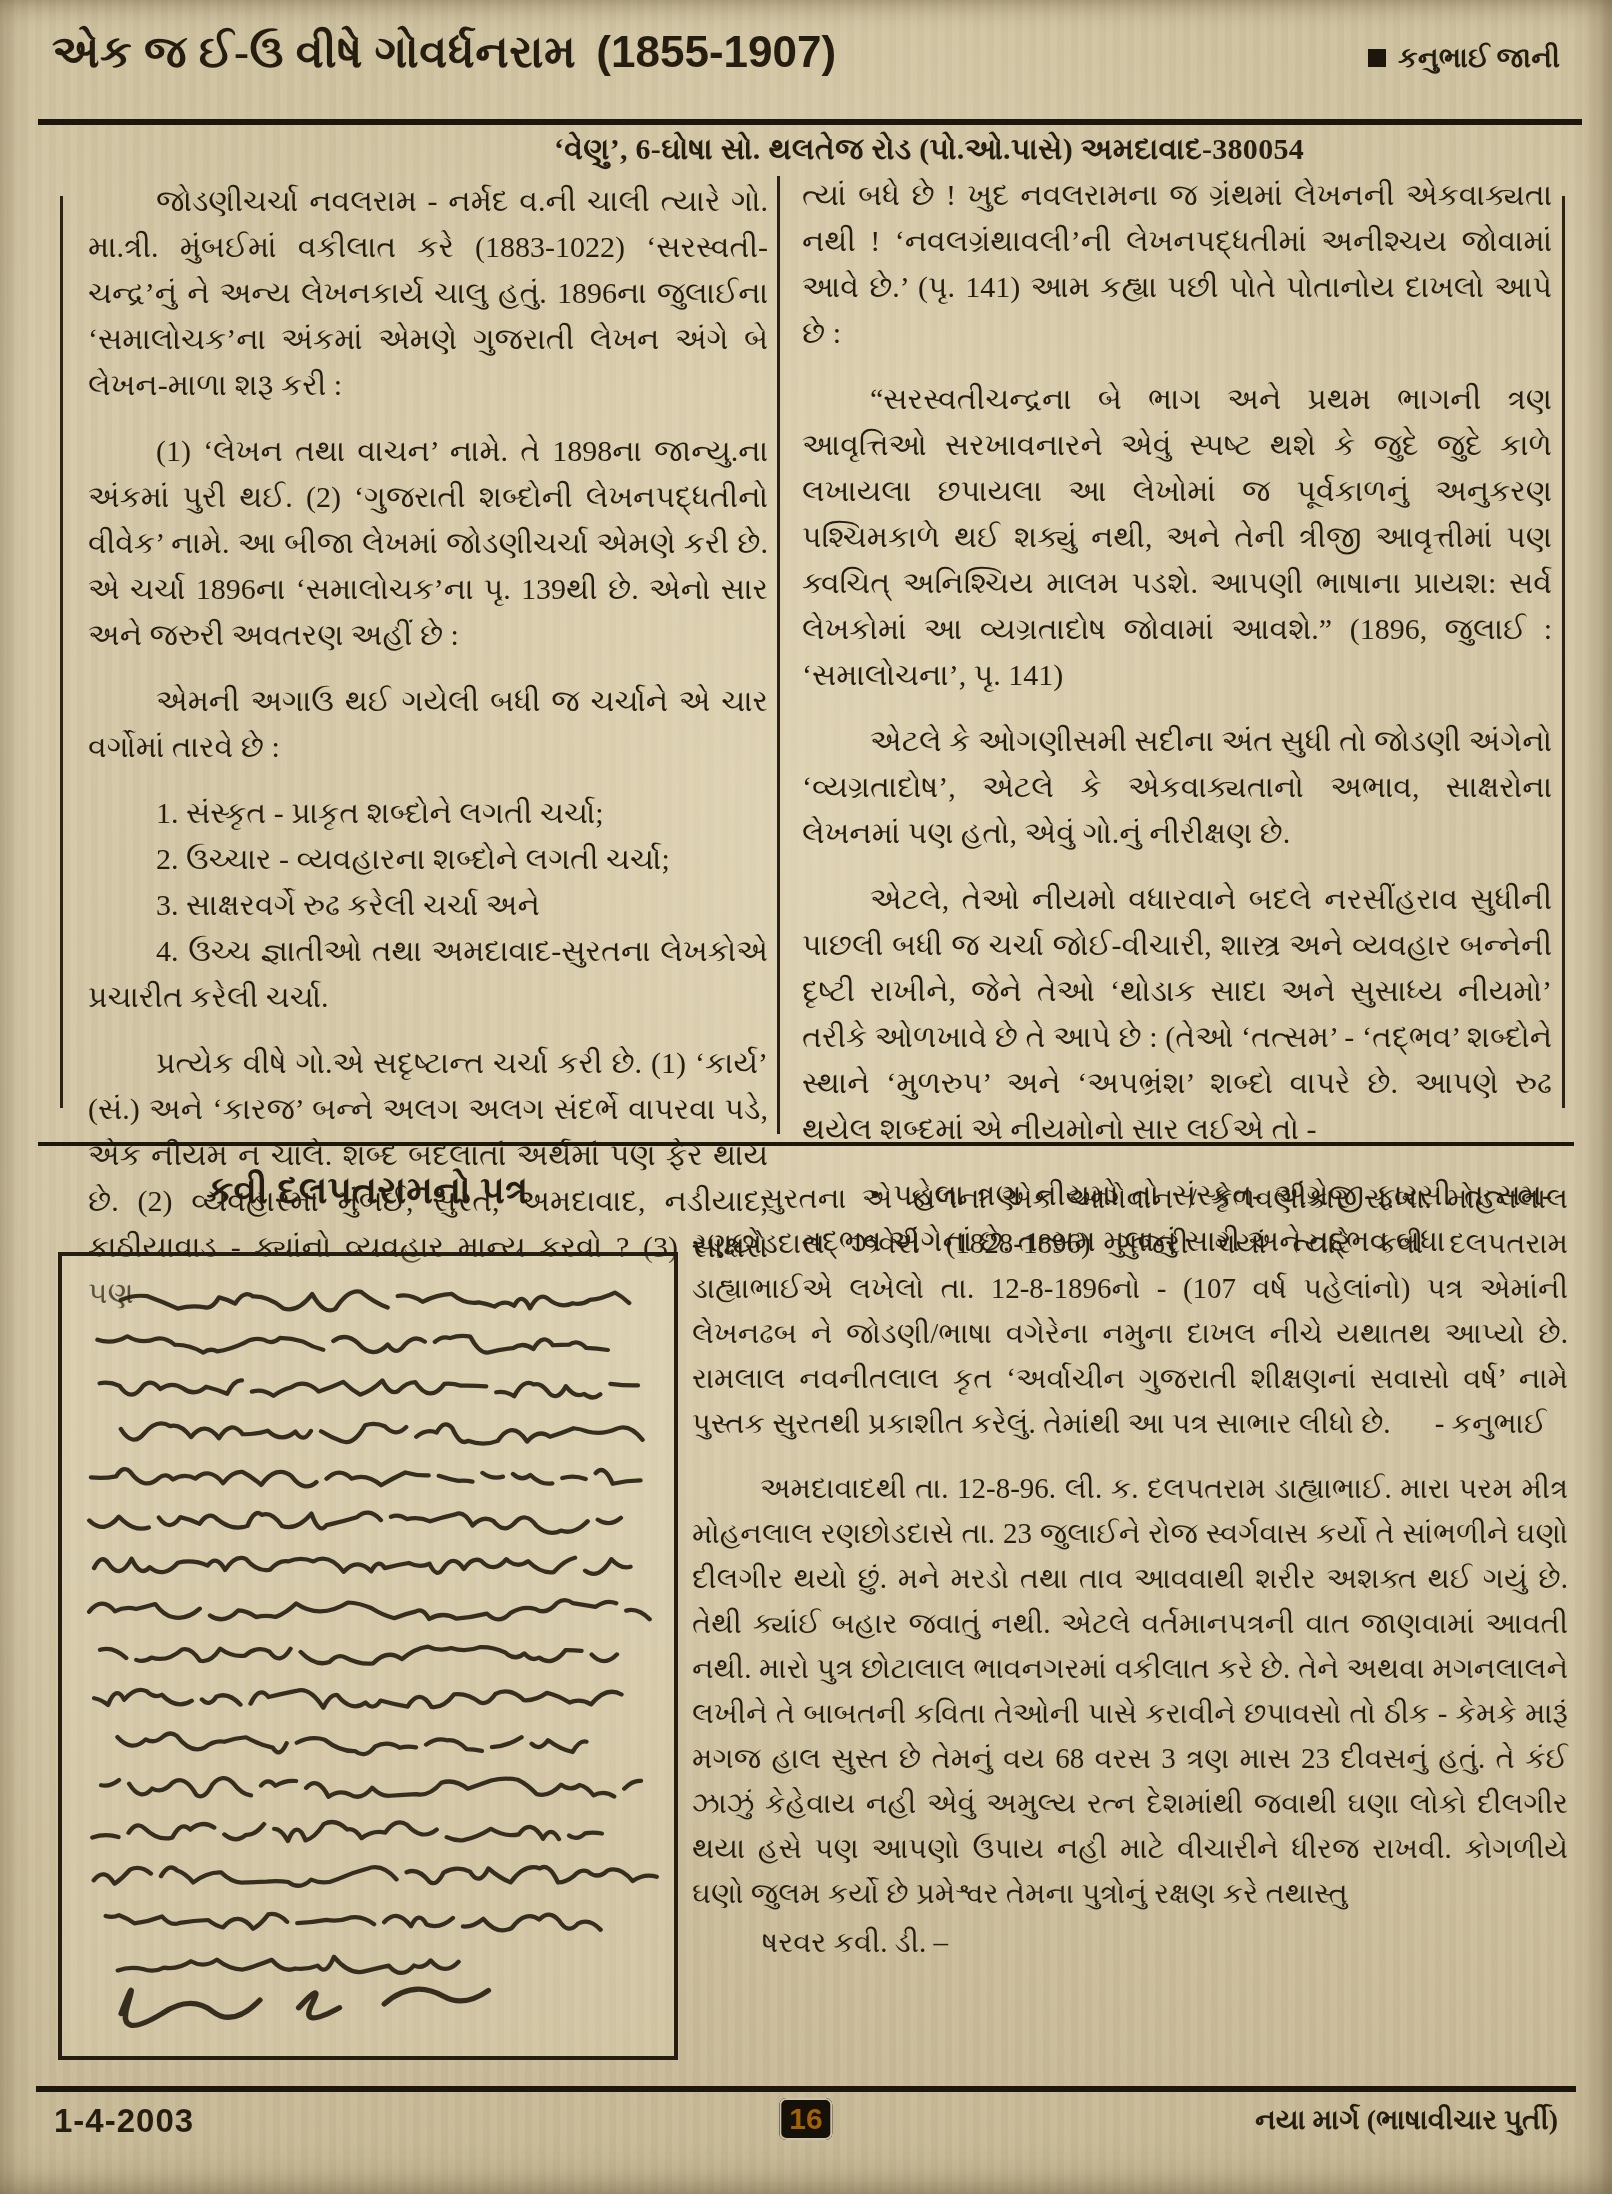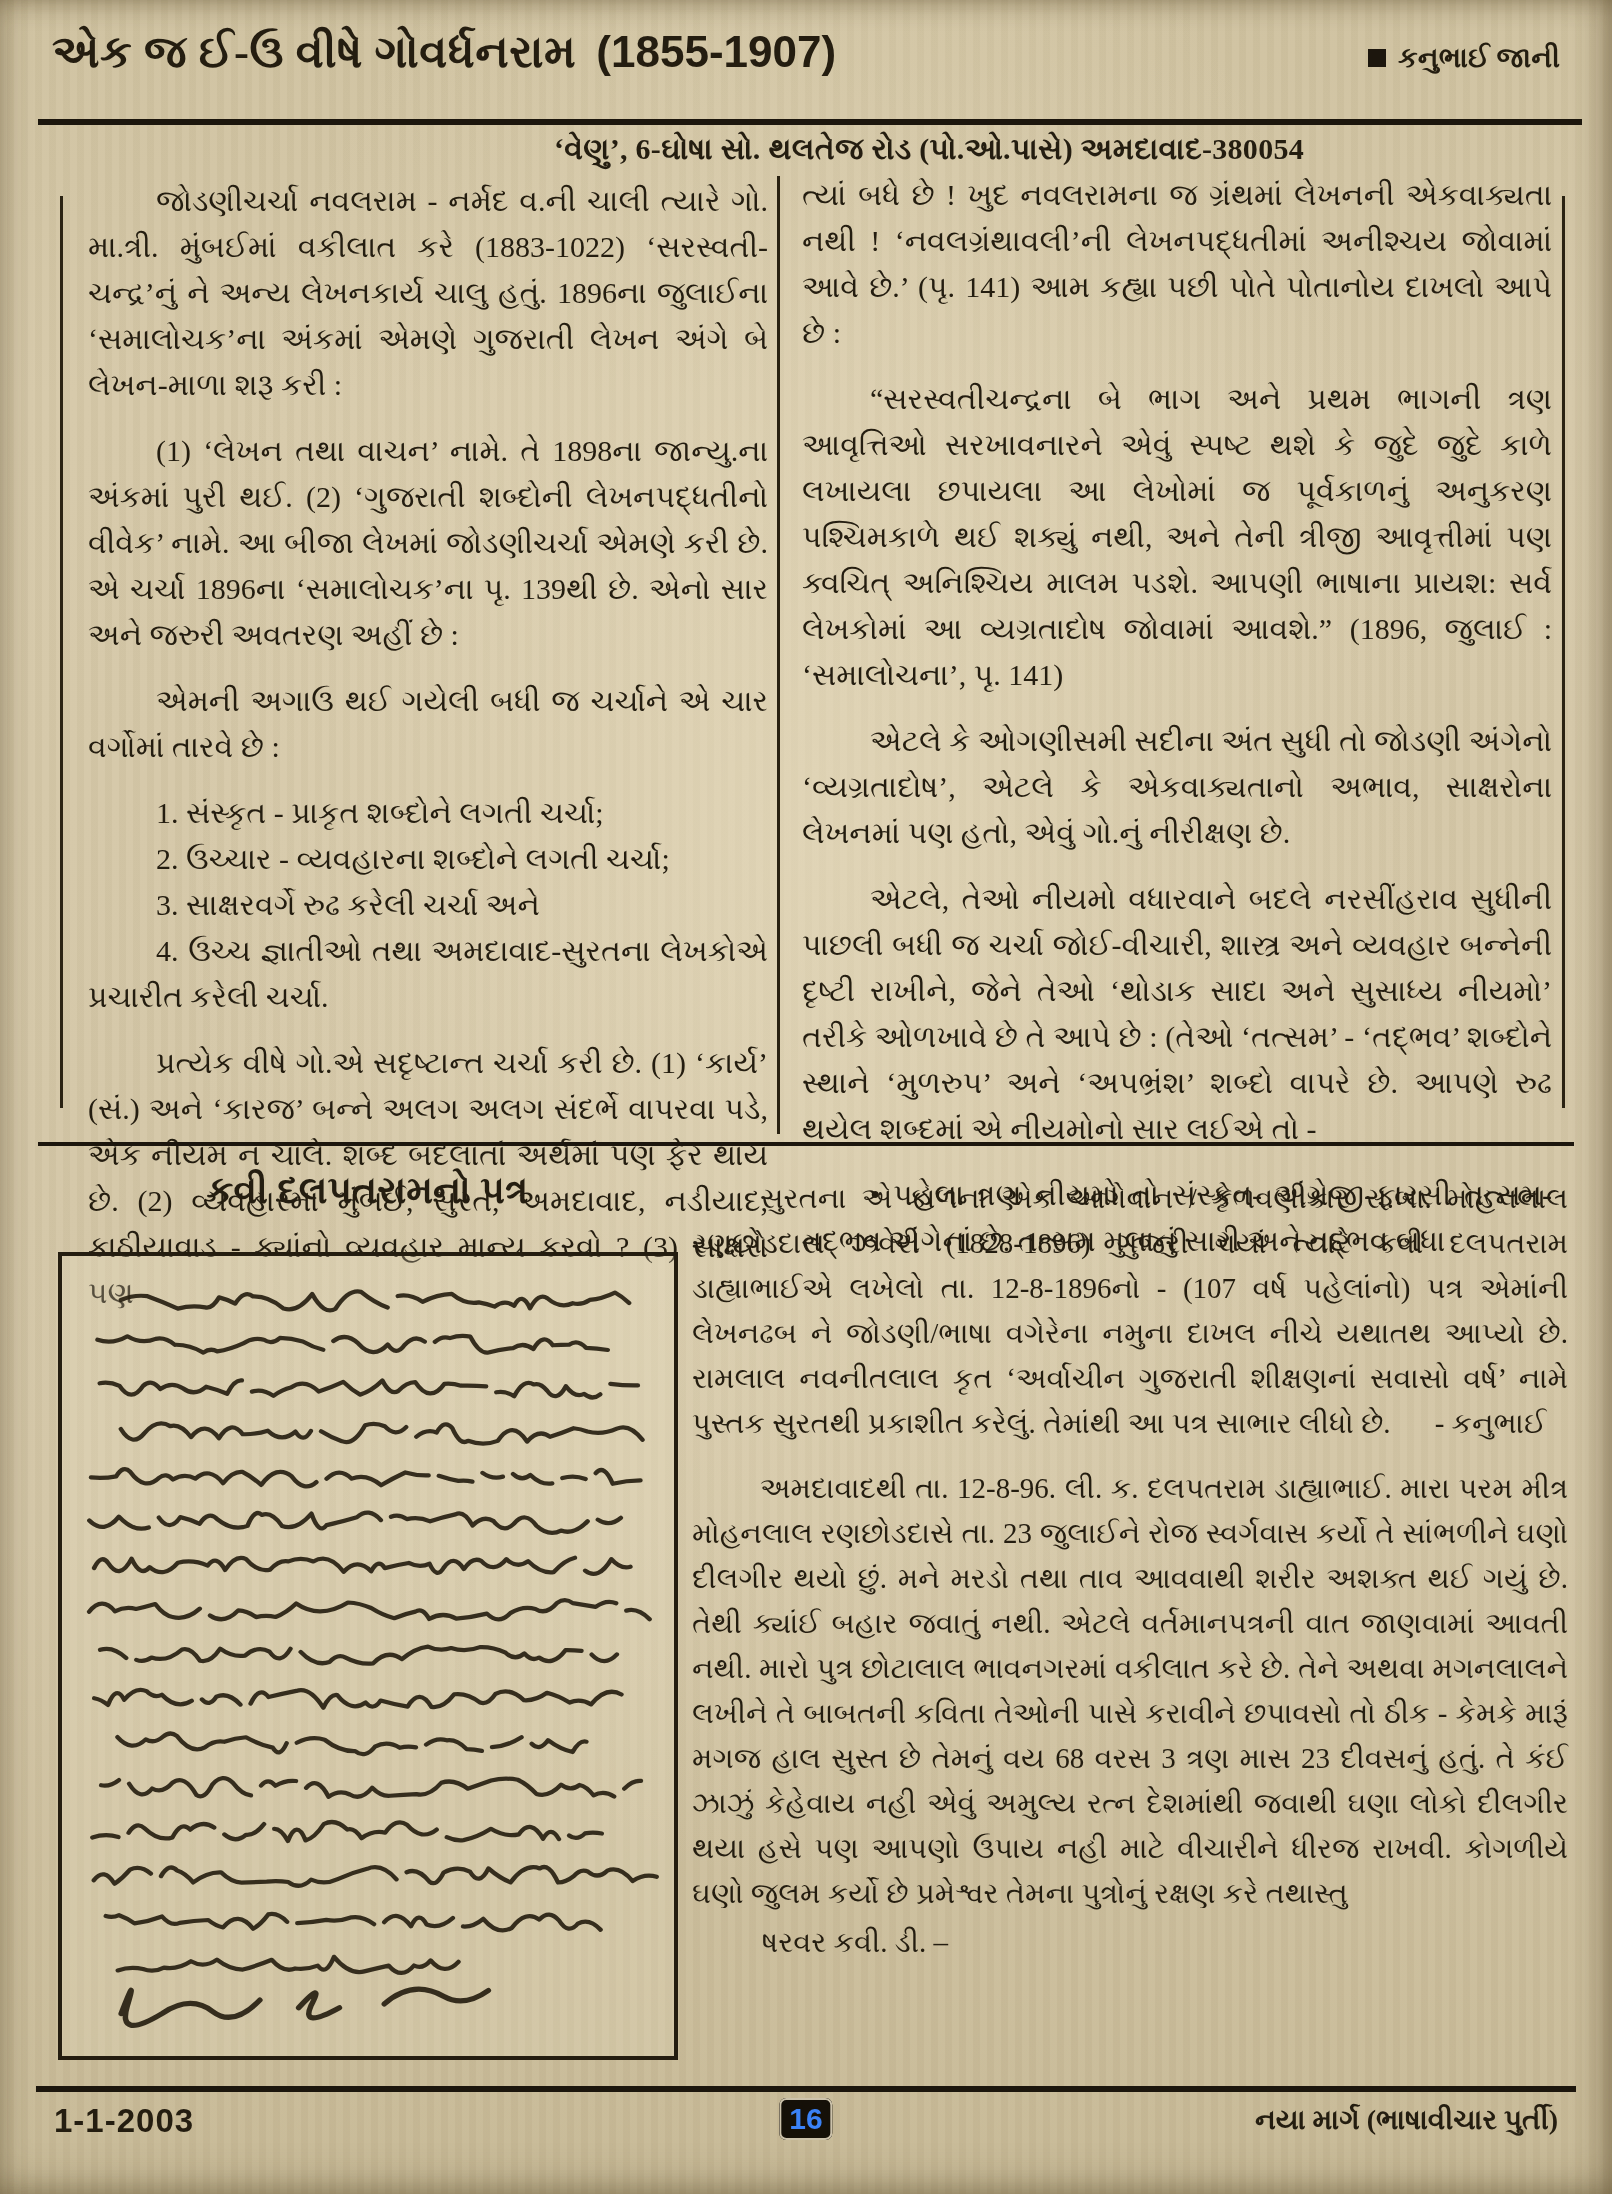--- a/index.html
+++ b/index.html
@@ -63,21 +63,21 @@
   .intro-byline{margin-left:44px;white-space:nowrap;}
   .signature-line{margin-top:4px;margin-left:70px;text-align:left;}
 
   .footer-date{
     position:absolute;left:54px;top:2102px;
     font-family:"Liberation Sans","DejaVu Sans",sans-serif;
     font-weight:bold;font-size:33px;letter-spacing:1px;
   }
   .page-badge{
     position:absolute;left:50%;top:2098px;transform:translateX(-50%);
-    background:#151008;color:#3b82f6;
+    background:#151008;color:#a16207;
     font-family:"Liberation Sans","DejaVu Sans",sans-serif;
     font-weight:bold;font-size:30px;line-height:1;
     padding:6px 10px;border-radius:7px;
     box-shadow:inset 0 0 0 2px rgba(236,226,200,.85), inset 0 0 0 5px #151008;
   }
   .publication{
     position:absolute;right:54px;top:2104px;
     font-size:28px;font-weight:bold;
   }
 </style>
@@ -148,17 +148,17 @@
       </svg>
   </div>
 
   <div class="bottom-right-col">
     <p class="body-text indent"><span>સુરતના એ કાળના એક આગેવાન / કેળવણીકાર રા.બા. મોહનલાલ રણછોડદાસ ઝવેરી (1828-1896) ગુજરી ગયાં ત્યારે કવી દલપતરામ ડાહ્યાભાઈએ લખેલો તા. 12-8-1896નો - (107 વર્ષ પહેલાંનો) પત્ર એમાંની લેખનઢબ ને જોડણી/ભાષા વગેરેના નમુના દાખલ નીચે યથાતથ આપ્યો છે. રામલાલ નવનીતલાલ કૃત ‘અર્વાચીન ગુજરાતી શીક્ષણનાં સવાસો વર્ષ’ નામે પુસ્તક સુરતથી પ્રકાશીત કરેલું. તેમાંથી આ પત્ર સાભાર લીધો છે.</span><span class="intro-byline">- કનુભાઈ</span></p>
     <p class="body-text indent gap-top">અમદાવાદથી તા. 12-8-96. લી. ક. દલપતરામ ડાહ્યાભાઈ. મારા પરમ મીત્ર મોહનલાલ રણછોડદાસે તા. 23 જુલાઈને રોજ સ્વર્ગવાસ કર્યો તે સાંભળીને ઘણો દીલગીર થયો છું. મને મરડો તથા તાવ આવવાથી શરીર અશક્ત થઈ ગયું છે. તેથી ક્યાંઈ બહાર જવાતું નથી. એટલે વર્તમાનપત્રની વાત જાણવામાં આવતી નથી. મારો પુત્ર છોટાલાલ ભાવનગરમાં વકીલાત કરે છે. તેને અથવા મગનલાલને લખીને તે બાબતની કવિતા તેઓની પાસે કરાવીને છપાવસો તો ઠીક - કેમકે મારૂં મગજ હાલ સુસ્ત છે તેમનું વય 68 વરસ 3 ત્રણ માસ 23 દીવસનું હતું. તે કંઈ ઝાઝું કેહેવાય નહી એવું અમુલ્ય રત્ન દેશમાંથી જવાથી ઘણા લોકો દીલગીર થયા હસે પણ આપણો ઉપાય નહી માટે વીચારીને ધીરજ રાખવી. કોગળીયે ઘણો જુલમ કર્યો છે પ્રમેશ્વર તેમના પુત્રોનું રક્ષણ કરે તથાસ્તુ</p>
     <p class="body-text signature-line">ષરવર કવી. ડી. –</p>
   </div>
 
   <div class="hr" style="left:36px;right:36px;top:2086px;height:6px;"></div>
-  <div class="footer-date">1-1-2003</div>
+  <div class="footer-date">1-4-2003</div>
   <div class="page-badge">16</div>
   <div class="publication">નયા માર્ગ (ભાષાવીચાર પુર્તી)</div>
 
 </div>
 
 </body></html>

